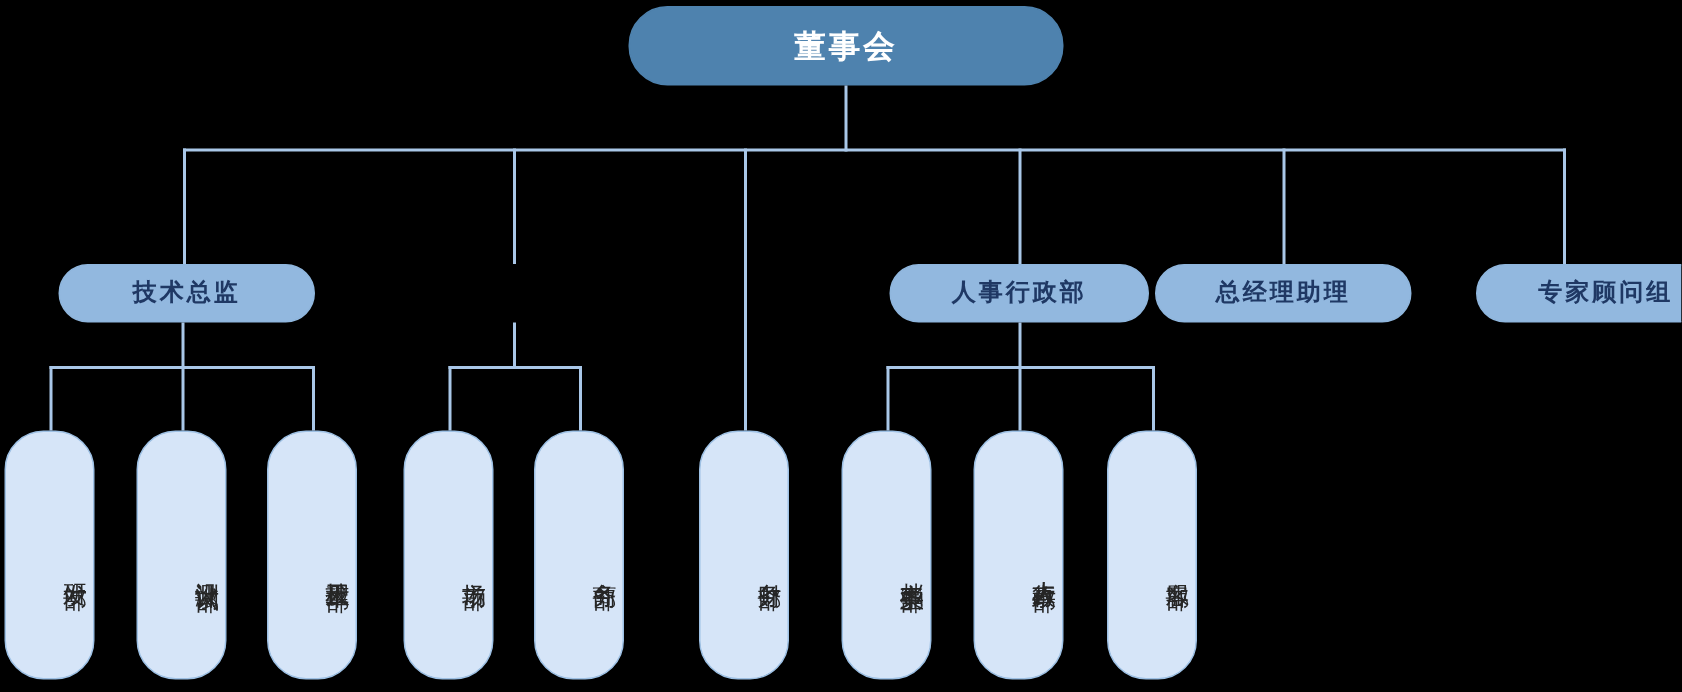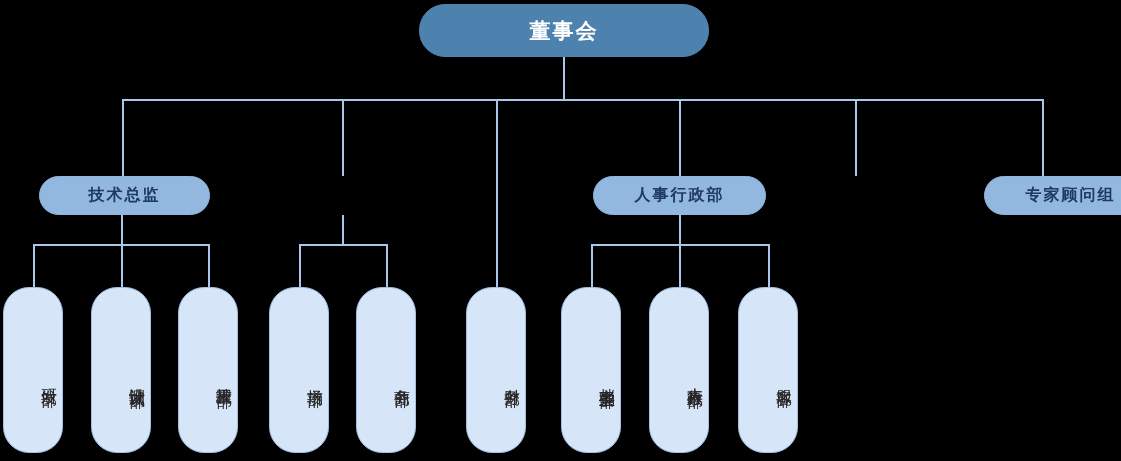--- a/index.html
+++ b/index.html
@@ -46,20 +46,23 @@
   <div class="ln v" style="left:1042px;top:99px;height:77px;"></div>
 
   <div class="ln v" style="left:496px;top:99px;height:188px;"></div>
 
   <div class="node mid" style="left:39px;top:176px;width:171px;height:39px;">
     <span>技术总监</span>
   </div>
   <div class="node mid" style="left:593px;top:176px;width:173px;height:39px;">
     <span>人事行政部</span>
   </div>
+  <div class="node mid" style="left:770px;top:176px;width:171px;height:39px;">
+    <span>总经理助理</span>
+  </div>
   <div class="node mid" style="left:984px;top:176px;width:173px;height:39px;">
     <span>专家顾问组</span>
   </div>
 
   <div class="ln v" style="left:121px;top:215px;height:31px;"></div>
   <div class="ln h" style="left:33px;top:244px;width:177px;"></div>
   <div class="ln v" style="left:33px;top:244px;height:43px;"></div>
   <div class="ln v" style="left:121px;top:244px;height:43px;"></div>
   <div class="ln v" style="left:208px;top:244px;height:43px;"></div>
 

